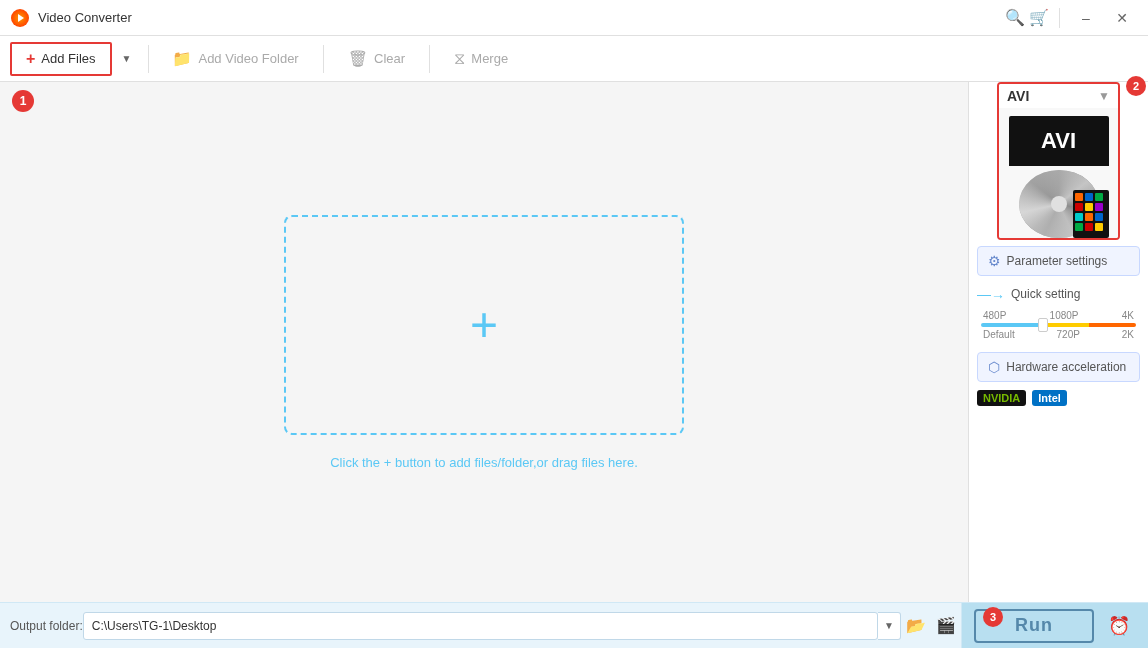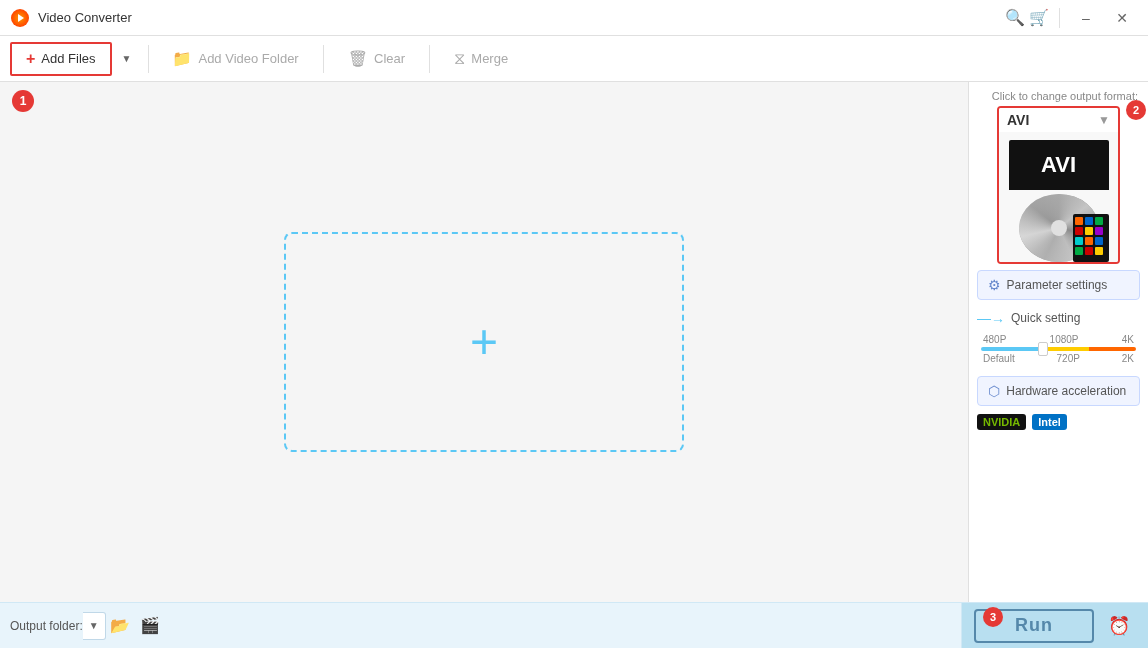--- a/index.html
+++ b/index.html
@@ -295,24 +295,28 @@
   </button>
 </div>
 
 <div class="main-area">
 
   <div class="drop-zone-container">
     <div class="badge-1">1</div>
     <div class="drop-zone">
       <span class="drop-zone-plus">+</span>
     </div>
+    <div class="drop-hint">
+      <span>Click the</span>
+      <span style="color:#5bc8f5;">+</span>
+      <span> button to add files/folder,or drag files here.</span>
+    </div>
   </div>
 
   <div class="right-panel">
-    <div class="output-format-label">Click to change output format:</div>
 
     <div class="format-selector-wrapper">
       <div class="badge-2">2</div>
       <div class="format-selector">
         <div class="format-header">
           <span class="format-name">AVI</span>
           <span class="format-arrow">▼</span>
         </div>
         <div class="format-preview">
 
@@ -397,20 +401,21 @@
       </div>
       <div class="intel-badge">
         <span class="intel-text">Intel</span>
       </div>
     </div>
   </div>
 </div>
 
 <div class="bottom-bar">
   <span class="output-label">Output folder:</span>
+  <input class="output-path-input" type="text" value="C:\Users\TG-1\Desktop" style="">
   <button class="output-dropdown-btn">▼</button>
   <button class="folder-btn">📂</button>
   <button class="preview-btn">🎬</button>
 
   <div class="run-area" style="position:relative; margin-left:auto; margin-right:-10px; height:100%; padding: 0 12px;">
     <div class="badge-3" style="position:absolute;top:4px;right:145px;width:20px;height:20px;border-radius:50%;background:#e53935;color:#fff;font-size:11px;font-weight:bold;display:flex;align-items:center;justify-content:center;">3</div>
     <button class="run-btn">Run</button>
     <button class="alarm-btn">⏰</button>
   </div>
 </div>

